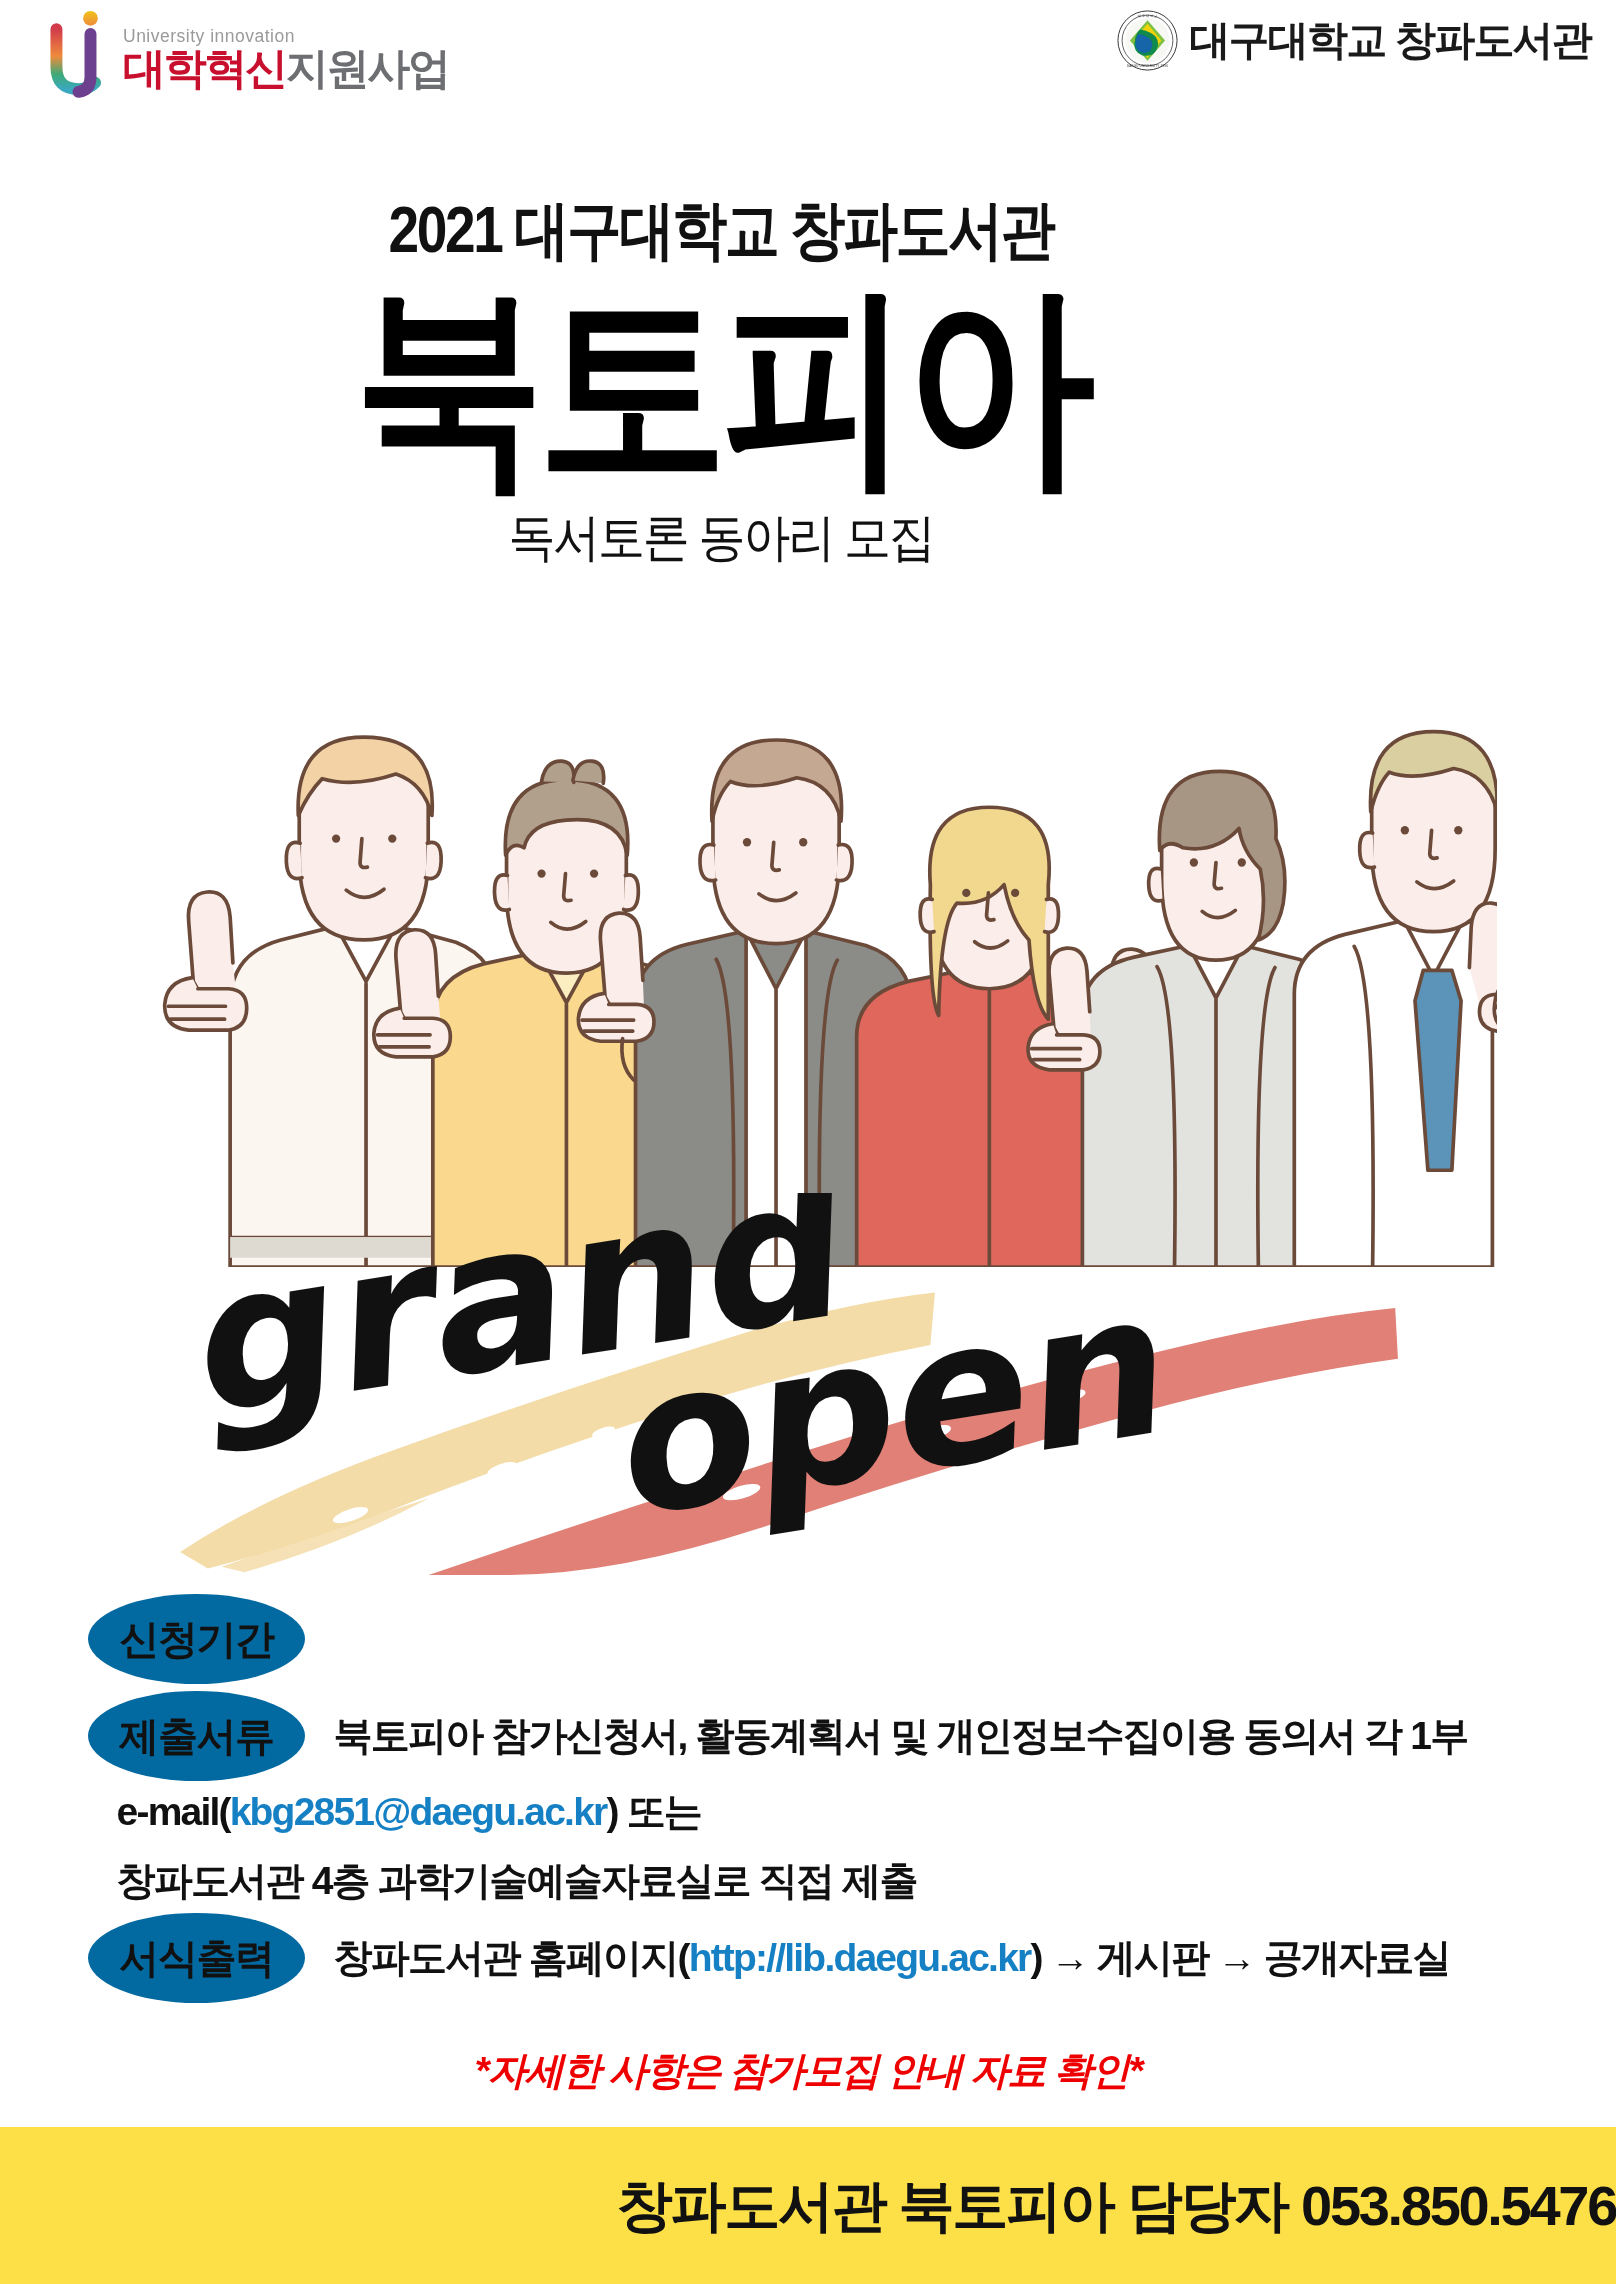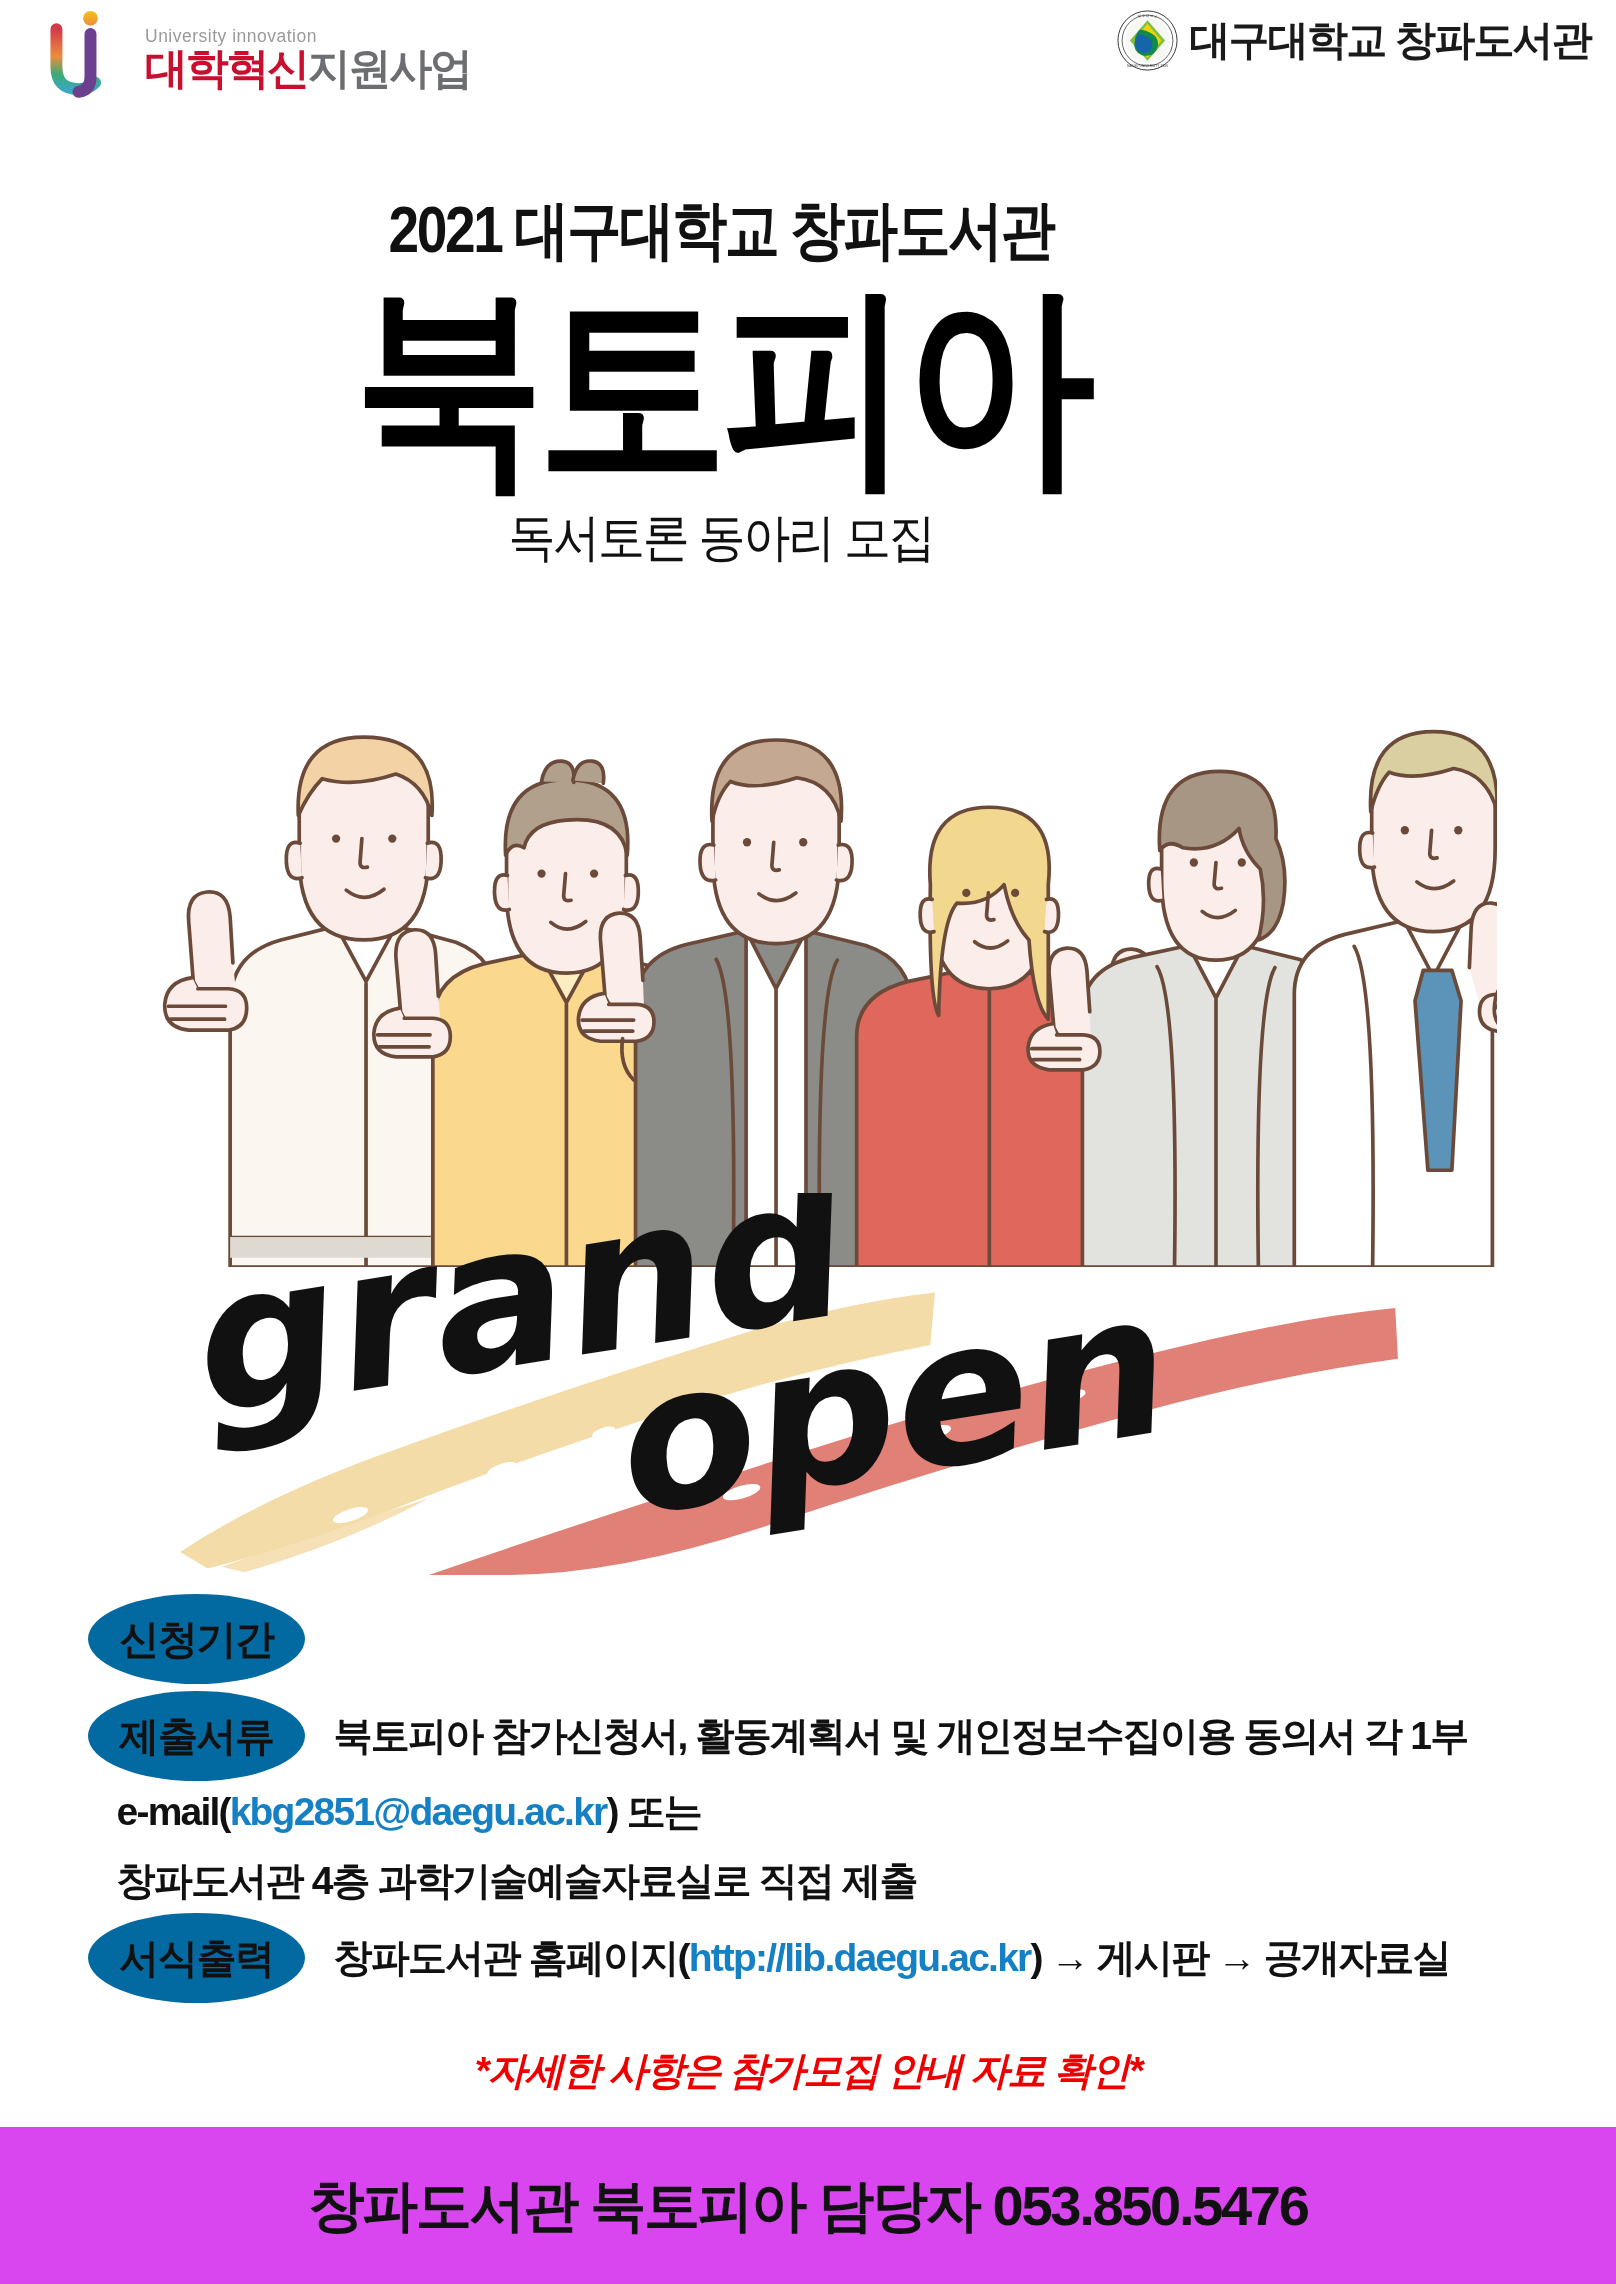--- a/index.html
+++ b/index.html
@@ -17,21 +17,21 @@
     background: #ffffff;
     overflow: hidden;
   }
 
   
   .logo-ui {
     position: absolute;
     left: 28px;
     top: 8.3px;
     display: flex;
-    gap: 26px;
+    gap: 4px;
     padding-left: 22px;
   }
   .uj-mark { width: 69px; height: 90px; flex: 0 0 auto; }
   .ui-textblock { display: flex; flex-direction: column; justify-content: center; padding-top: 12px; }
   .ui-eng {
     font-size: 17.5px;
     color: #9a9a9a;
     letter-spacing: 0.5px;
     line-height: 1;
     margin-bottom: 1.8px;
@@ -189,24 +189,24 @@
     font-style: italic;
   }
 
   
   .footer-bar {
     position: absolute;
     left: 0;
     bottom: 0;
     width: 1616px;
     height: 157px;
-    background: #d946ef;
+    background: #fde047;
     display: flex;
     align-items: center;
-    justify-content: center;
+    justify-content: flex-end;
   }
   .footer-text {
     font-size: 56px;
     font-weight: 700;
     letter-spacing: -2.3px;
     color: #111111;
     line-height: 1;
   }
 </style>
 </head>

